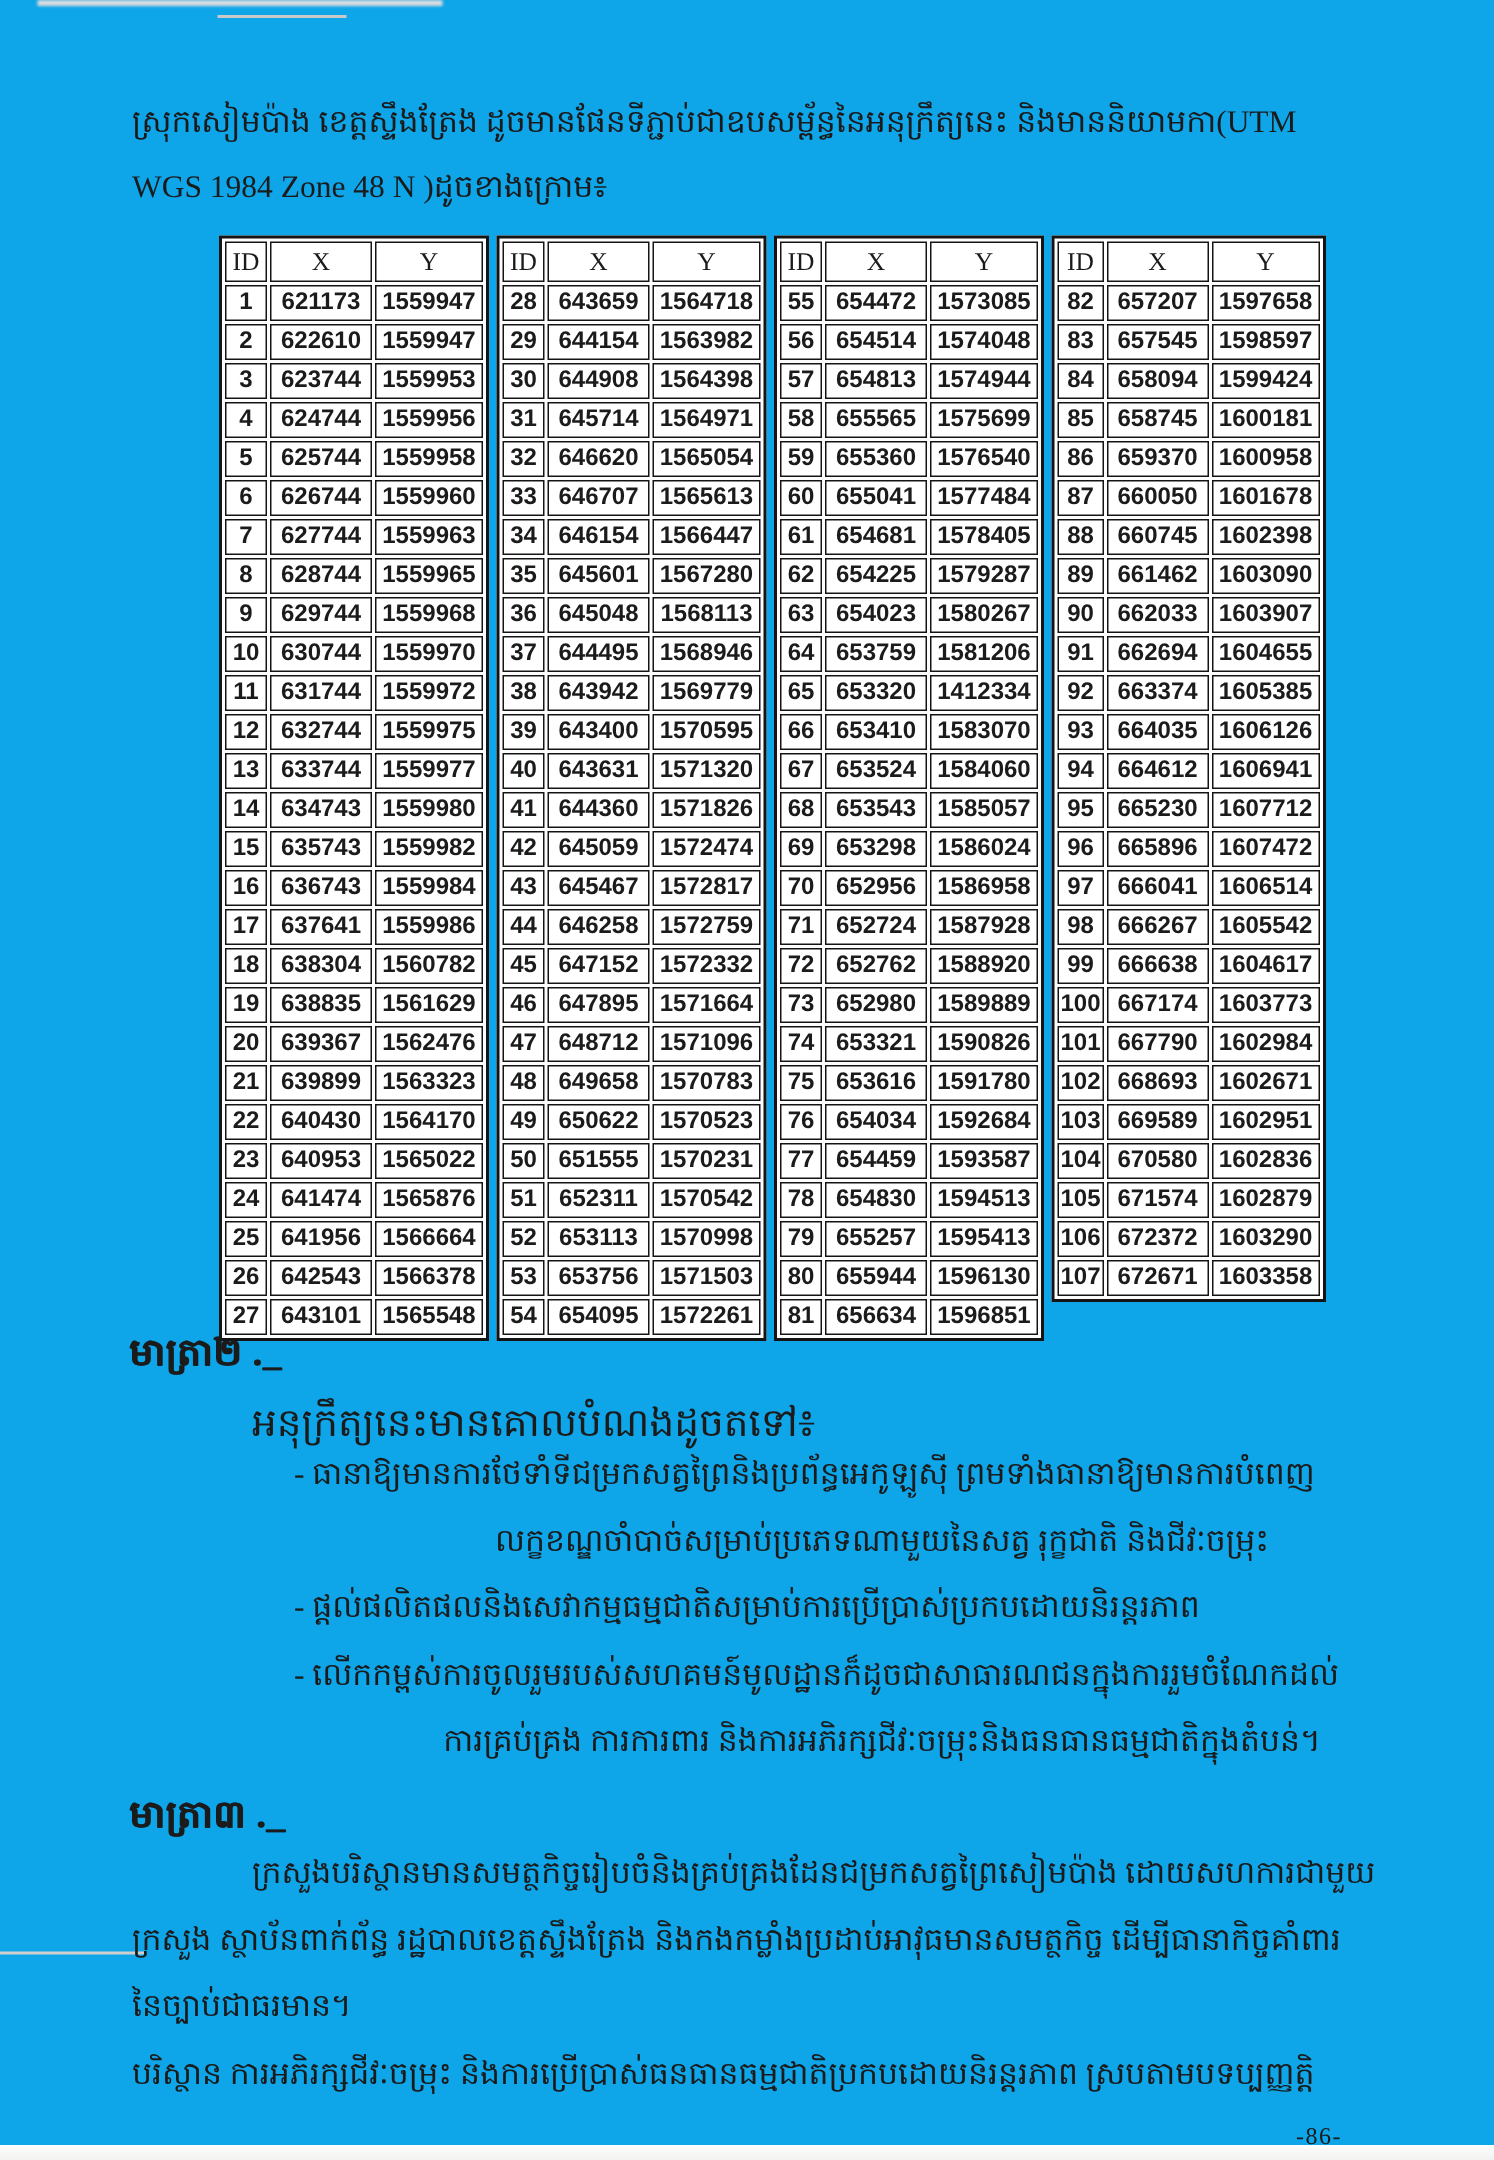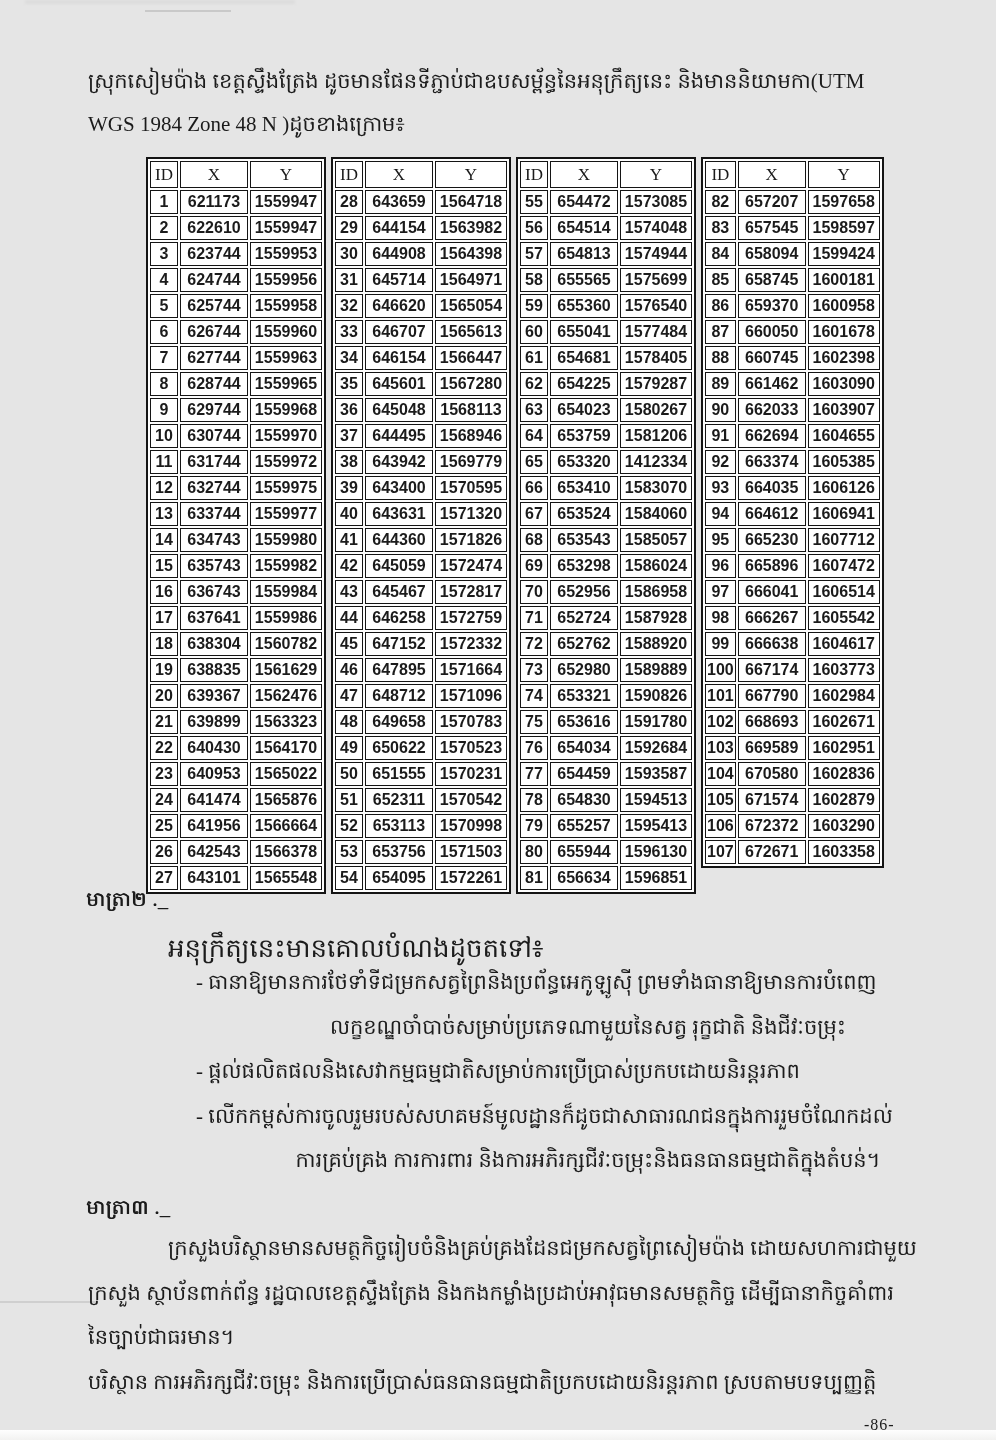--- a/index.html
+++ b/index.html
@@ -4,21 +4,21 @@
 <style>
   html, body { margin:0; padding:0; }
   body {
     width:996px; height:1440px;
     background:#ffffff;
     font-family:"Liberation Serif", serif;
     color:#1b1b1b;
     position:relative;
     overflow:hidden;
   }
-  .page { position:absolute; inset:0; background:#e5e5e5; }
+  .page { position:absolute; inset:0; background:#0ea5e9; }
 
   
   .artifact { position:absolute; pointer-events:none; }
   #art-top-band { left:25px; top:0; width:270px; height:4px; background:#dcdcdc; filter:blur(1px); }
   #art-top-line { left:145px; top:10px; width:86px; height:2px; background:#c9c9c9; filter:blur(0.5px); }
   #art-left-line { left:0; top:1301px; width:96px; height:2px; background:#cfcfcf; filter:blur(0.5px); }
   #art-bottom-band { left:0; top:1430px; width:996px; height:10px; background:linear-gradient(#fefefe,#f2f2f1); }
 
   
   #intro { position:absolute; left:88px; top:60px; width:860px; font-size:21px; line-height:43px; }
@@ -45,21 +45,21 @@
     font-size:16px; font-weight:bold;
     height:22px; line-height:22px;
   }
   #tables th:nth-child(1), #tables td:nth-child(1) { width:28px; }
   #tables th:nth-child(2), #tables td:nth-child(2) { width:68px; }
   #tables th:nth-child(3), #tables td:nth-child(3) { width:72px; }
 
   
   .kh-heading {
     position:absolute; left:86px;
-    font-size:20px; font-weight:normal;
+    font-size:25px; font-weight:bold;
     letter-spacing:0.5px;
     text-shadow:0.6px 0 0 #1b1b1b;
   }
   #art2-heading { top:886px; }
   #art3-heading { top:1194px; }
 
   #art2-intro { position:absolute; left:168px; top:932px; font-size:26px; }
 
   #bullets { position:absolute; left:196px; top:960px; width:770px; font-size:21px; line-height:44.5px; }
   #bullets .cont { padding-left:14px;text-align:center; }

